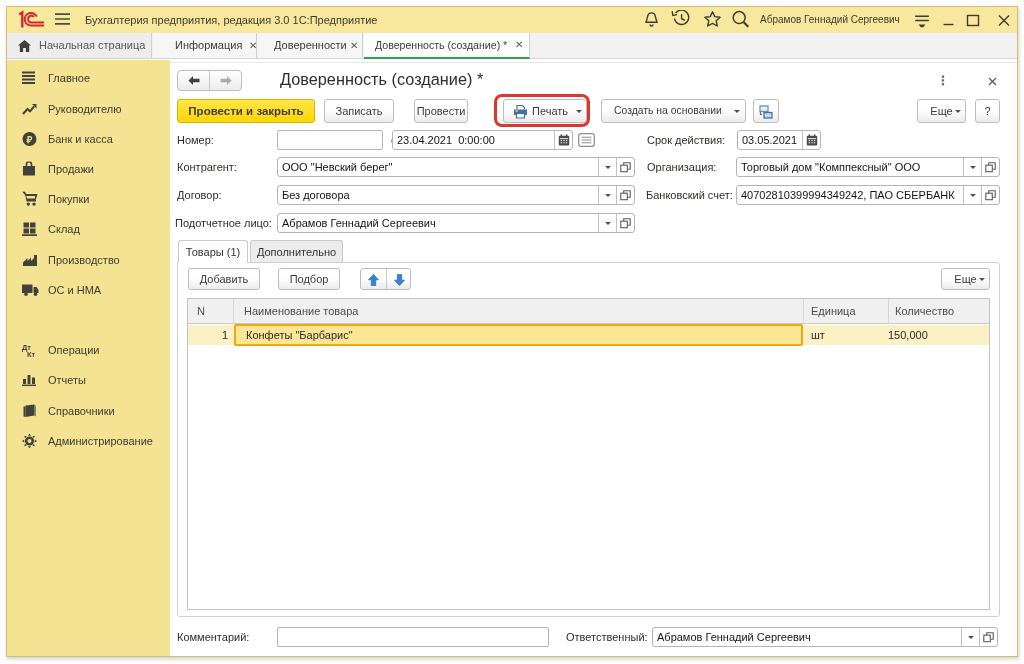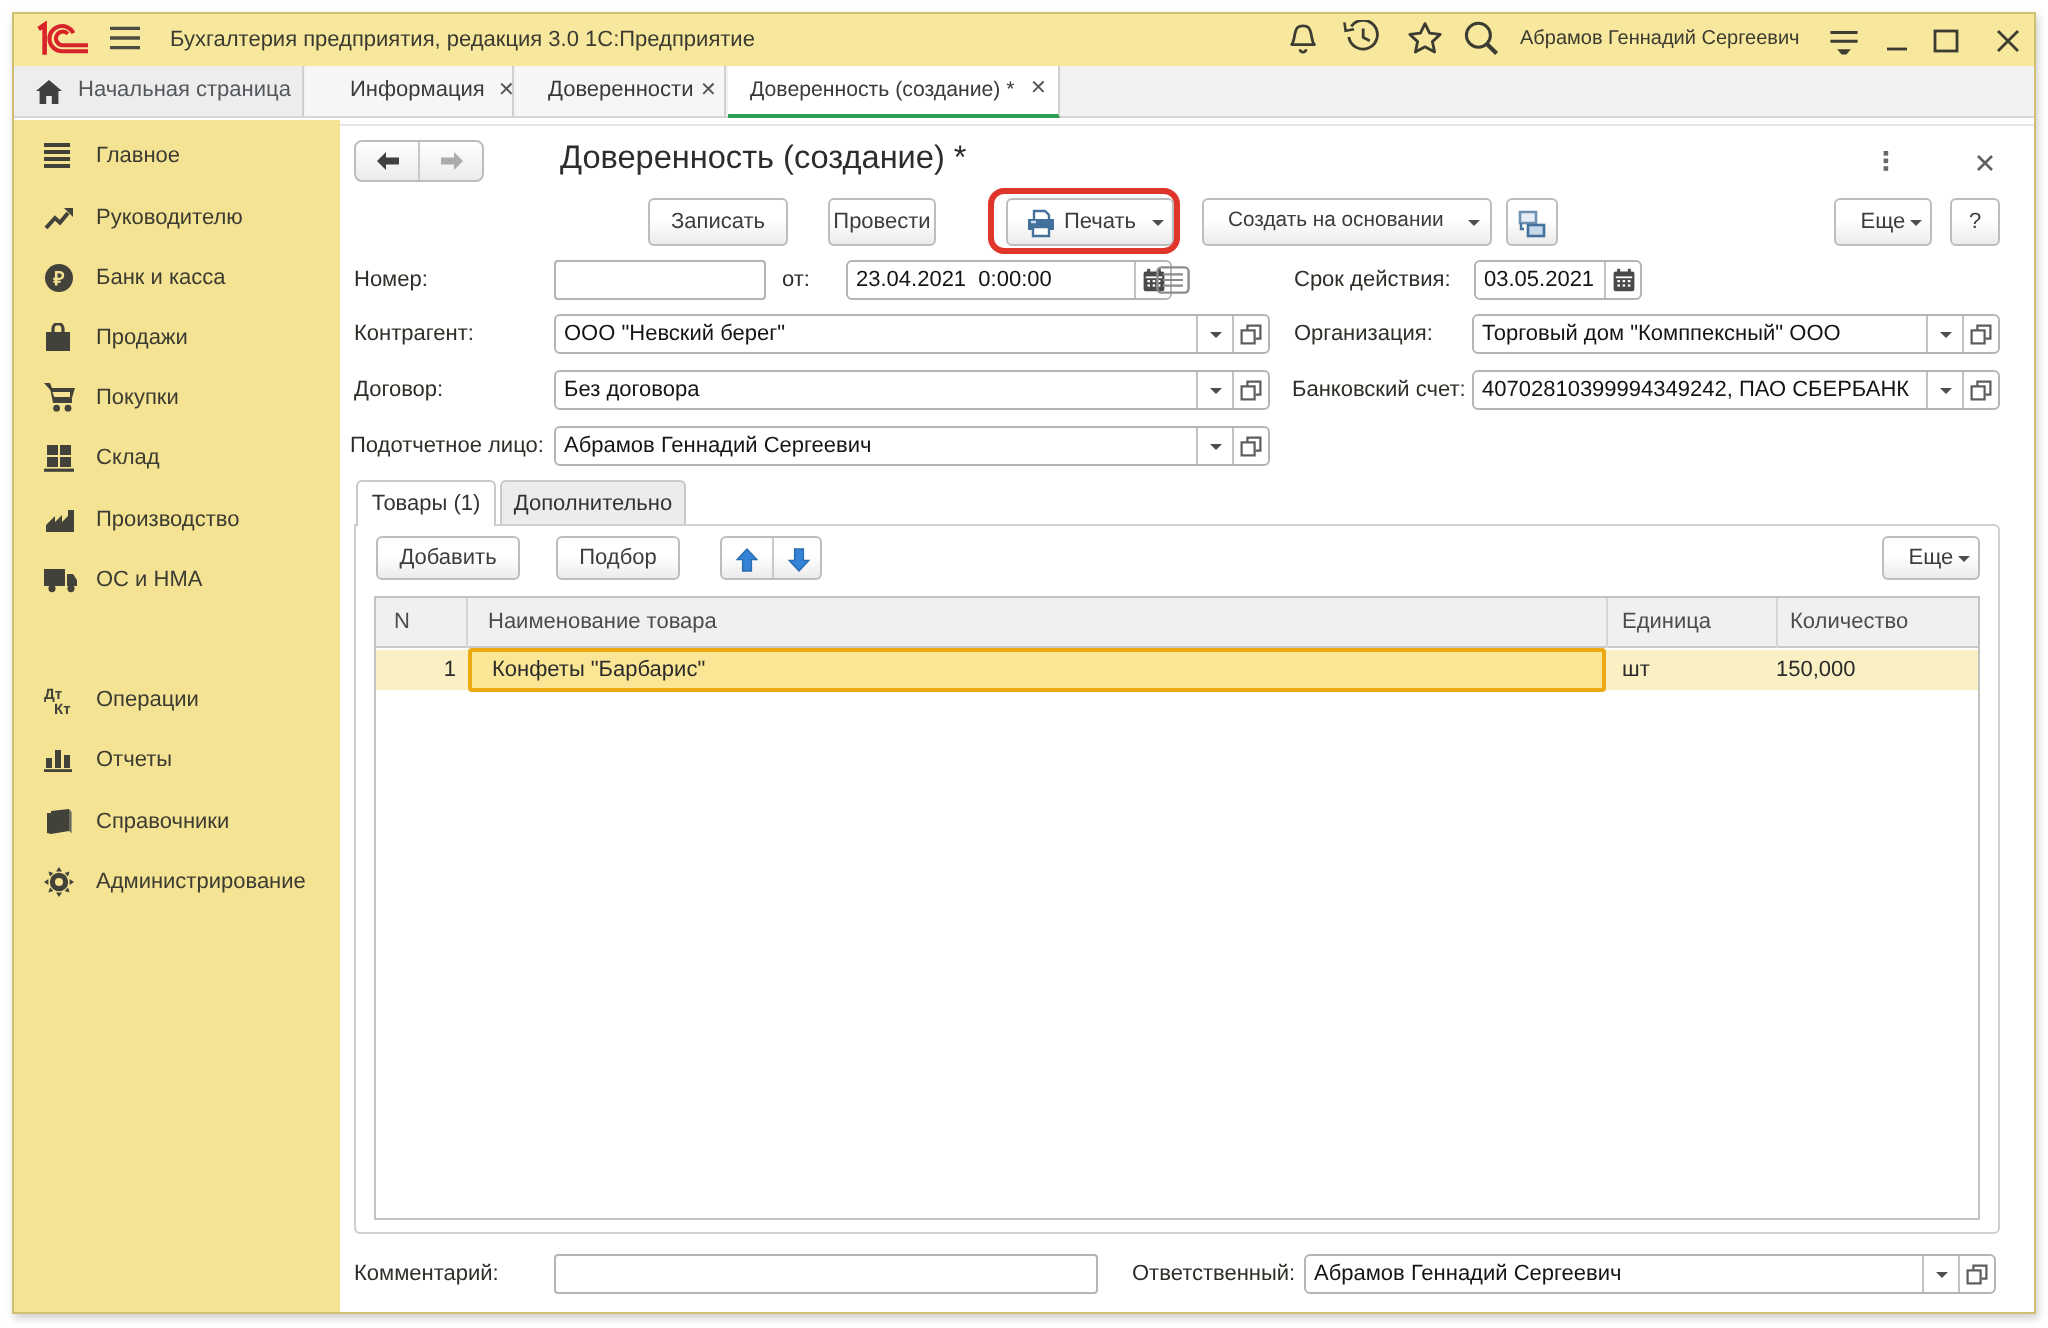--- a/index.html
+++ b/index.html
@@ -193,20 +193,21 @@
 <div class="abs" style="left:110px;top:10px;font-size:16.3px;color:#2d2d2d">Доверенность (создание) *</div>
 <svg class="abs" style="left:771px;top:15px" width="4" height="11" viewBox="0 0 4 11" fill="#686868">
       <rect x="0.8" y="0.5" width="2.3" height="2.3"></rect>
       <rect x="0.8" y="4.3" width="2.3" height="2.3"></rect>
       <rect x="0.8" y="8.1" width="2.3" height="2.3"></rect>
     </svg>
 <svg class="abs" style="left:818px;top:17px" width="9" height="9" viewBox="0 0 9 9" stroke="#5f5f5f" stroke-width="1.3">
       <path d="M1 1 L8 8 M8 1 L1 8"></path>
     </svg>
 
+<div class="btn" style="left:7px;top:39px;width:138px;background:linear-gradient(#ffe647,#ffd506);border-color:#dfb400;font-weight:bold;font-size:11.5px;color:#3f3f35">Провести и закрыть</div>
 <div class="btn" style="left:154px;top:39px;width:70px">Записать</div>
 <div class="btn" style="left:244px;top:39px;width:54px">Провести</div>
 <div class="btn" style="left:333px;top:39px;width:84px">
  <svg class="abs" style="left:9px;top:4px" width="15" height="15" viewBox="0 0 15 15">
   <path d="M4 5.5 V1.5 H9.5 L11.5 3.5 V5.5" fill="#fff" stroke="#44719c" stroke-width="1.2"></path>
   <path d="M1 5.5 H14 V11 H1 Z" fill="#44719c"></path>
   <path d="M3.5 9.5 H11.5 V14 H3.5 Z" fill="#fff" stroke="#44719c" stroke-width="1.2"></path>
   <path d="M2.5 7 H5" stroke="#cfe0ee" stroke-width="1.2"></path>
  </svg>
  <span class="abs" style="left:28px;top:0;line-height:22px">Печать</span>
@@ -225,21 +226,21 @@
  </svg>
 </div>
 <div class="btn" style="left:747px;top:39px;width:49px">Еще
  <span class="caret abs" style="left:37px;top:10px"></span>
 </div>
 <div class="btn" style="left:805px;top:39px;width:25px">?</div>
 
 <div class="lab" style="left:7px;top:70px">Номер:</div>
 <div class="inp" style="left:107px;top:70px;width:106px"></div>
 <div class="lab" style="left:221px;top:70px">от:</div>
-<div class="combo" style="left:253px;top:70px;width:163px">
+<div class="combo" style="left:222px;top:70px;width:181px">
  <div class="val">23.04.2021&nbsp; 0:00:00</div>
       <div class="sep"></div>
  <div class="op">
         <svg width="12" height="12" viewBox="0 0 12 12">
           <rect x="0.8" y="1.8" width="10.4" height="9.8" rx="1.1" fill="#4a4a4a"></rect>
           <rect x="2.6" y="0.4" width="1.5" height="2.8" fill="#4a4a4a"></rect>
           <rect x="7.9" y="0.4" width="1.5" height="2.8" fill="#4a4a4a"></rect>
           <rect x="1.9" y="4.2" width="8.2" height="0.9" fill="#fff"></rect>
           <g fill="#fff">
             <rect x="2.7" y="6" width="1.3" height="1.1"></rect>

